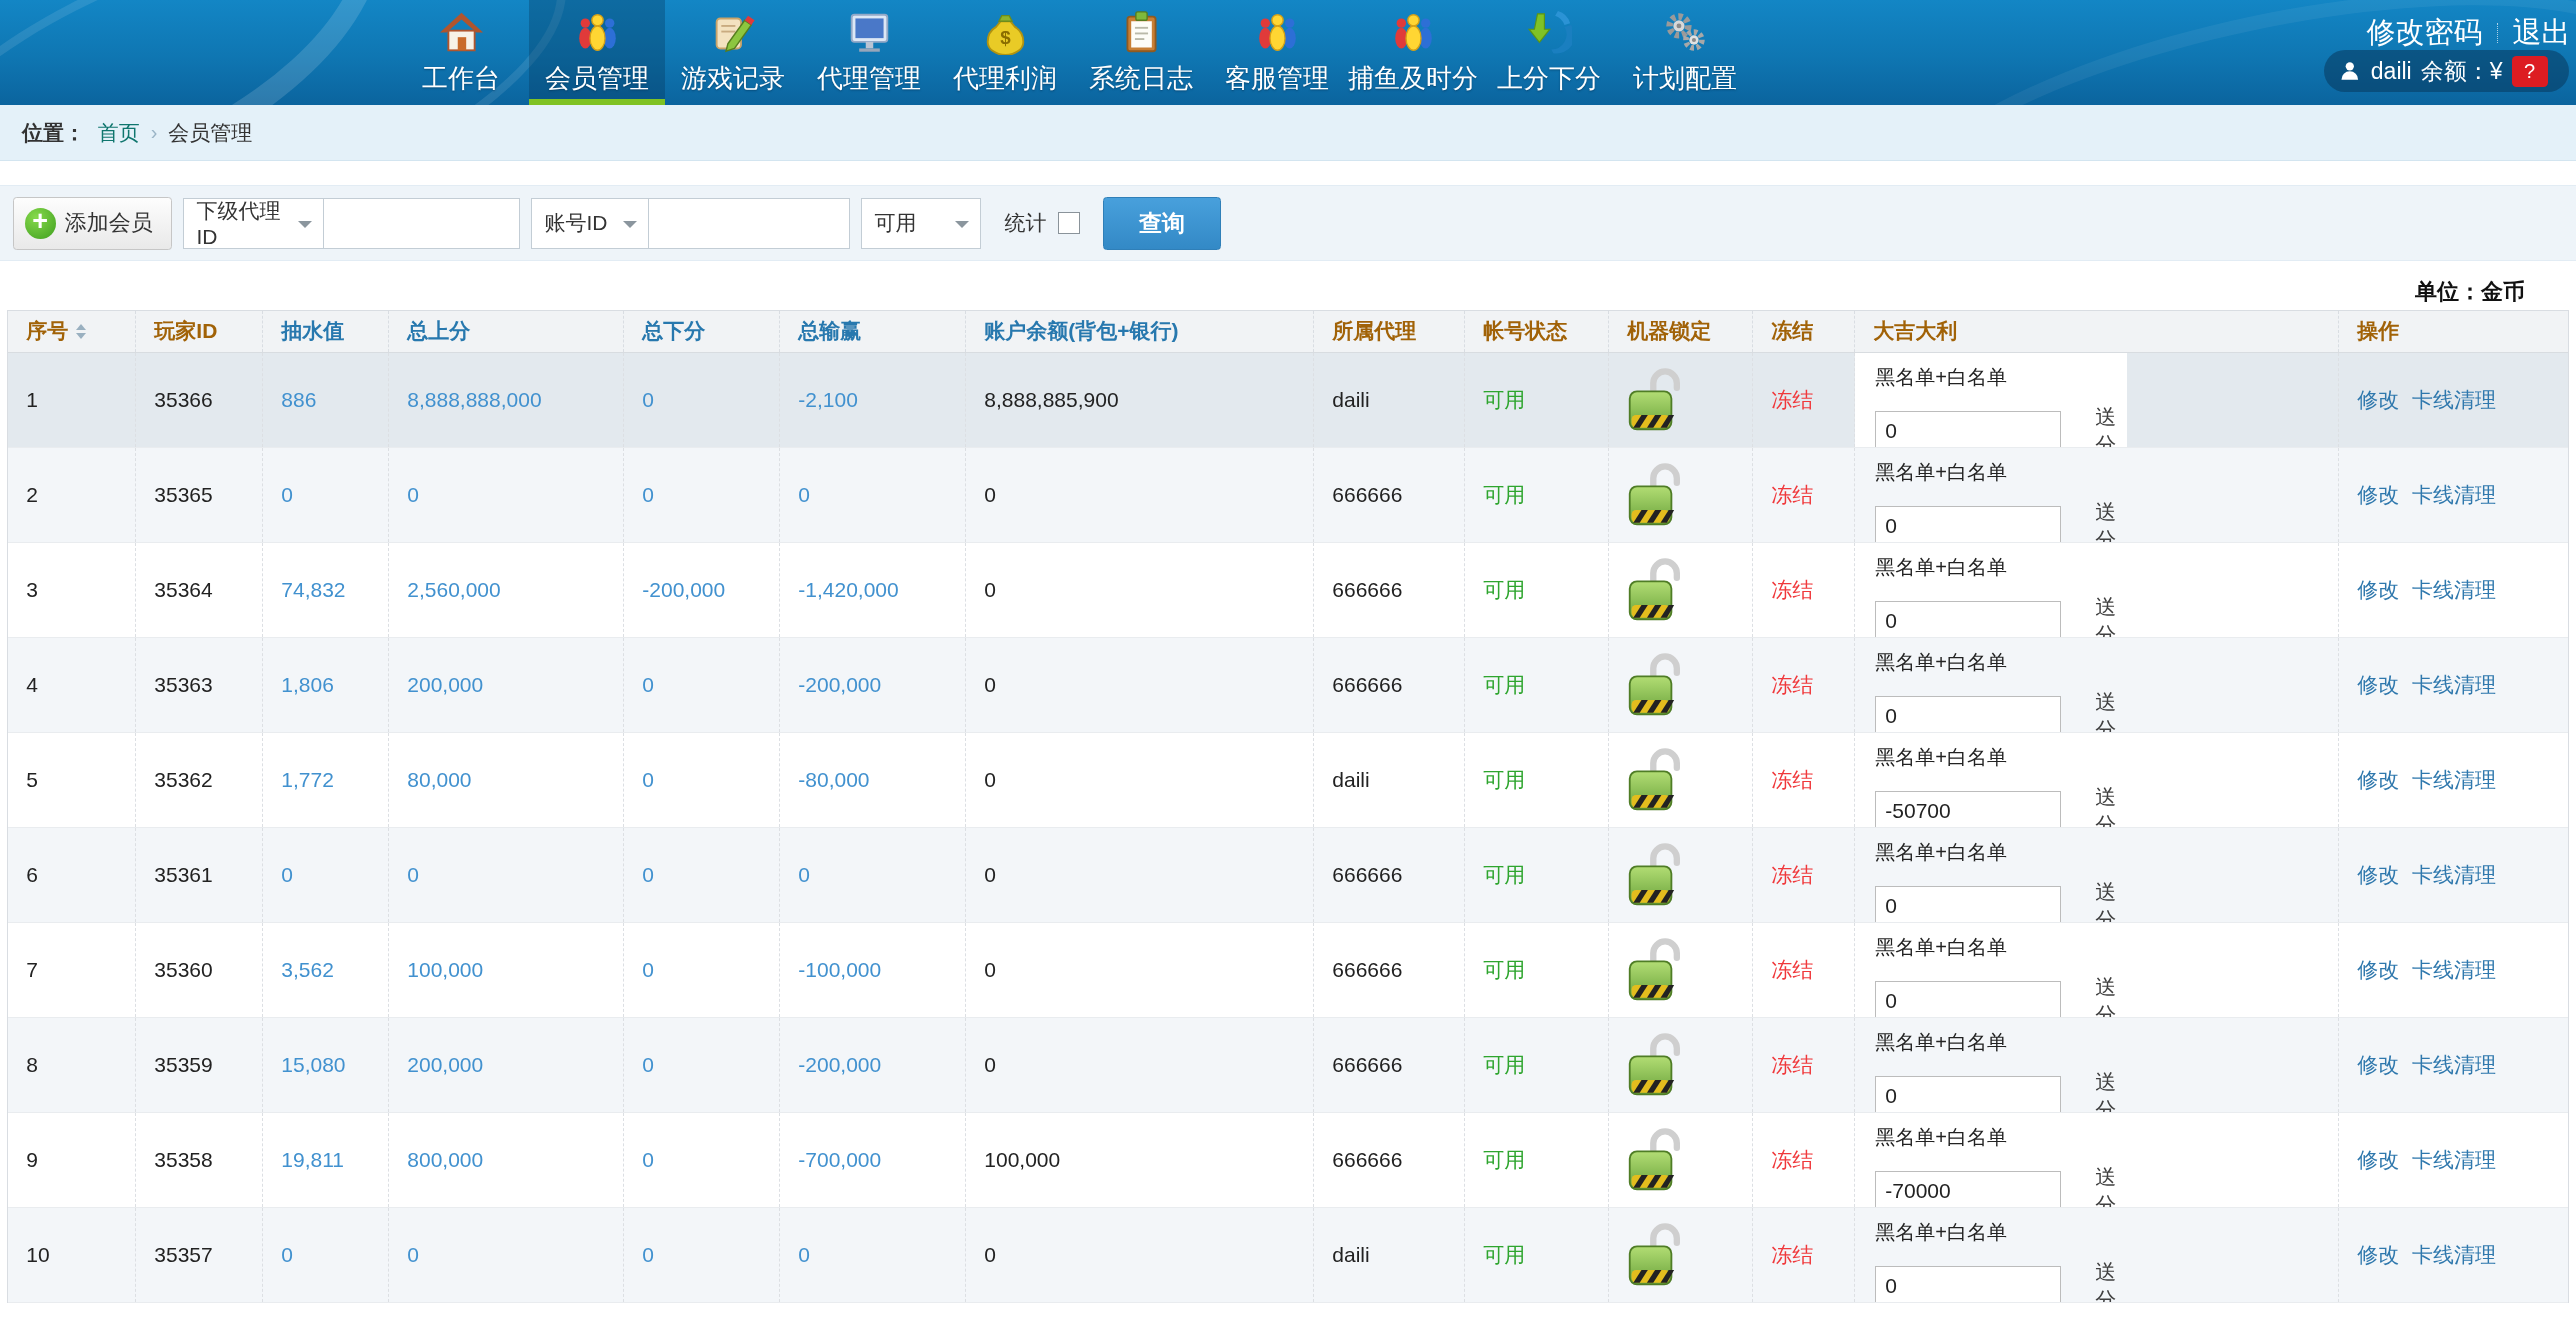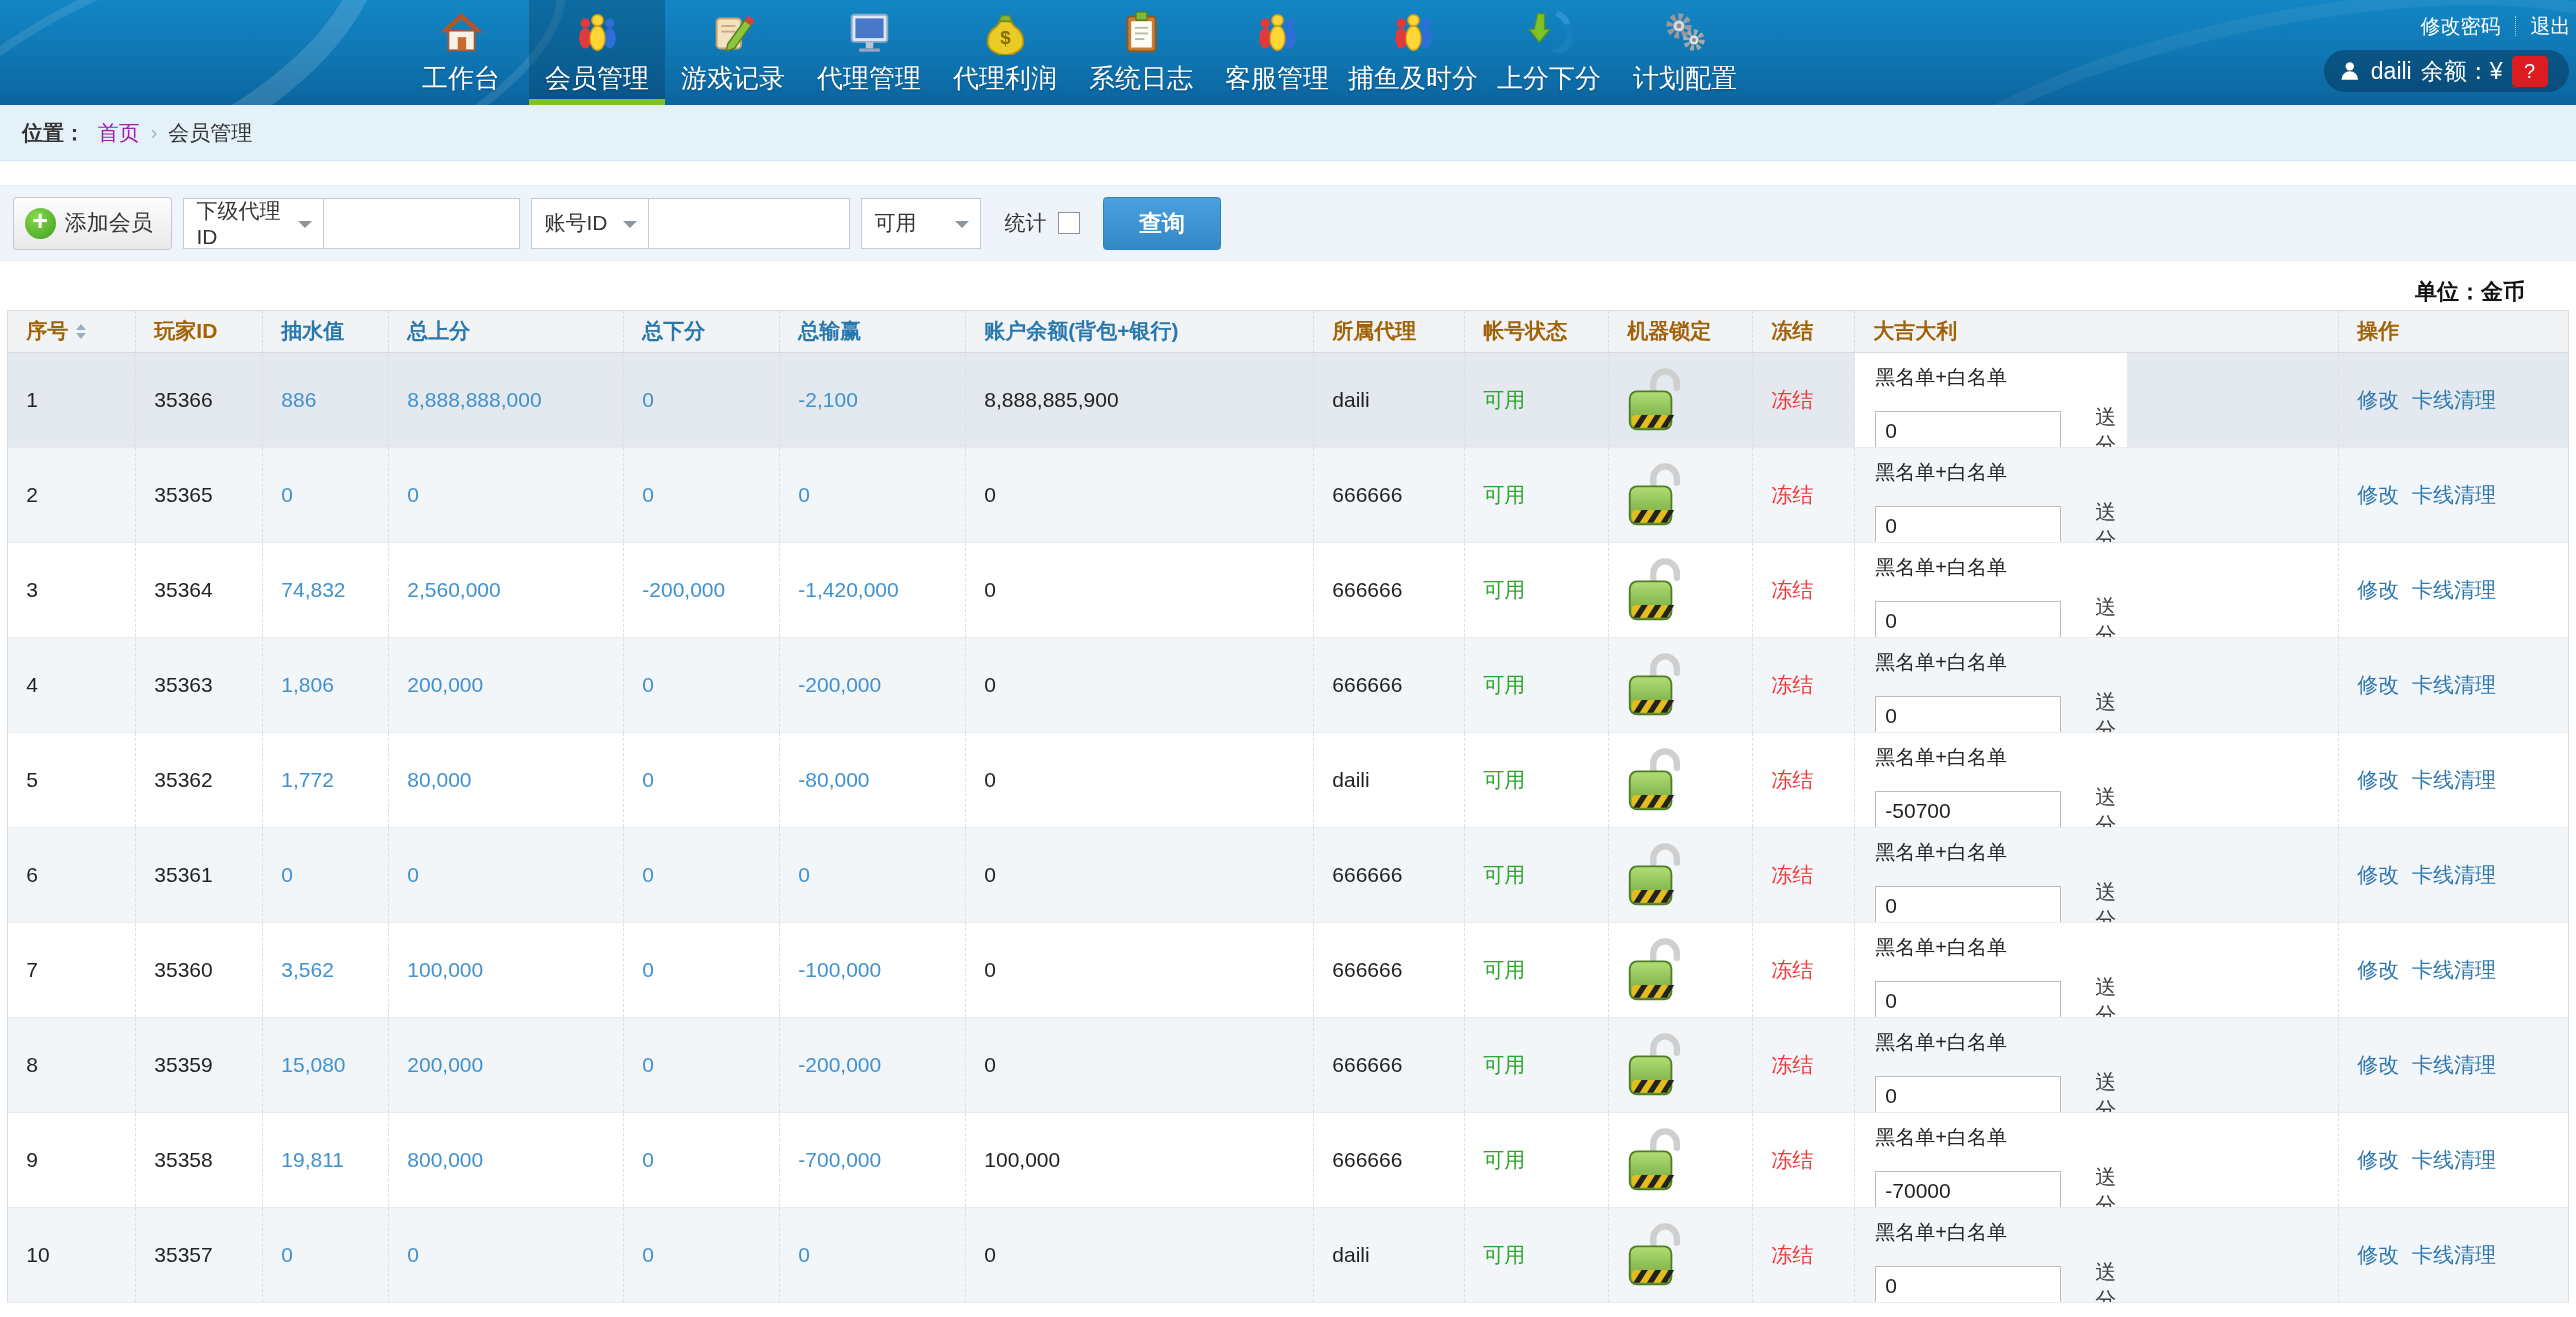--- a/index.html
+++ b/index.html
@@ -16,35 +16,35 @@
     border-radius:50%; border:14.5px solid rgba(255,255,255,.06); transform:rotate(-12deg); }
   .nav-items { position:absolute; left:393px; top:0; height:105px; display:flex; }
   .nav-item { width:136px; height:105px; display:flex; flex-direction:column; align-items:center;
     justify-content:flex-start; padding-top:9px; cursor:pointer; position:relative; }
   .nav-item.active { background:rgba(4,48,78,.30); }
   .nav-item.active::after { content:""; position:absolute; left:0; right:0; bottom:0; height:6.3px; background:#7fc224; }
   .nav-icon { width:47px; height:47px; display:flex; align-items:center; justify-content:center; }
   .nav-icon svg { width:45px; height:45px; }
   .nav-label { margin-top:5.4px; color:#fff; font-size:26px; white-space:nowrap; text-shadow:0 0.9px 1.8px rgba(0,40,70,.5); }
 
-  .topbar-links { position:absolute; top:12.7px; right:5.4px; display:flex; align-items:center; color:#fff; font-size:20px; }
+  .topbar-links { position:absolute; top:12.7px; right:5.4px; display:flex; align-items:center; color:#fff; font-size:29px; }
   .topbar-links a { color:#fff; text-decoration:none; cursor:pointer; }
   .topbar-sep { width:0; height:20px; border-left:1.8px dotted rgba(255,255,255,.65); margin:0 14.5px; }
   .user-pill { position:absolute; top:50px; right:7.3px; height:42px; min-width:245px;
     background:rgba(8,56,92,.55); border-radius:23.6px; display:flex; align-items:center;
     padding:0 9px 0 14.5px; color:#fff; font-size:23px; }
   .user-pill svg { width:23.6px; height:23.6px; margin-right:9px; }
   .pill-badge { margin-left:9px; background:#dd1c22; border-radius:4.5px; min-width:36px; height:31px;
     display:flex; align-items:center; justify-content:center; font-size:20px; color:#fff; cursor:pointer; }
 
   
   .breadcrumb { height:56px; background:#e4f1f9; border-bottom:0.9px solid #d3e5f0;
     display:flex; align-items:center; padding-left:22px; font-size:21px; color:#333; }
   .breadcrumb .loc { font-weight:bold; margin-right:12.7px; }
-  .breadcrumb a { color:#a21caf; text-decoration:none; cursor:pointer; }
+  .breadcrumb a { color:#0f766e; text-decoration:none; cursor:pointer; }
   .breadcrumb .sep { color:#9ab4c6; margin:0 11px; font-size:20px; }
 
   
   .filter-panel { margin-top:24px; height:76px; background:#eef4f9; border-top:0.9px solid #e2ecf4;
     border-bottom:0.9px solid #e2ecf4; display:flex; align-items:center; padding:0 12.7px; }
   .btn-add { height:53px; display:flex; align-items:center; gap:9px; padding:0 18px 0 11px;
     background:linear-gradient(#fdfdfd,#e9e9e9); border:0.9px solid #c6c6c6; border-radius:3.6px;
     font-size:22px; color:#333; cursor:pointer; }
   .plus-circle { width:31px; height:31px; border-radius:50%; color:#fff;
     background:radial-gradient(circle at 35% 30%,#86d94c,#3f9f1e); position:relative; }

